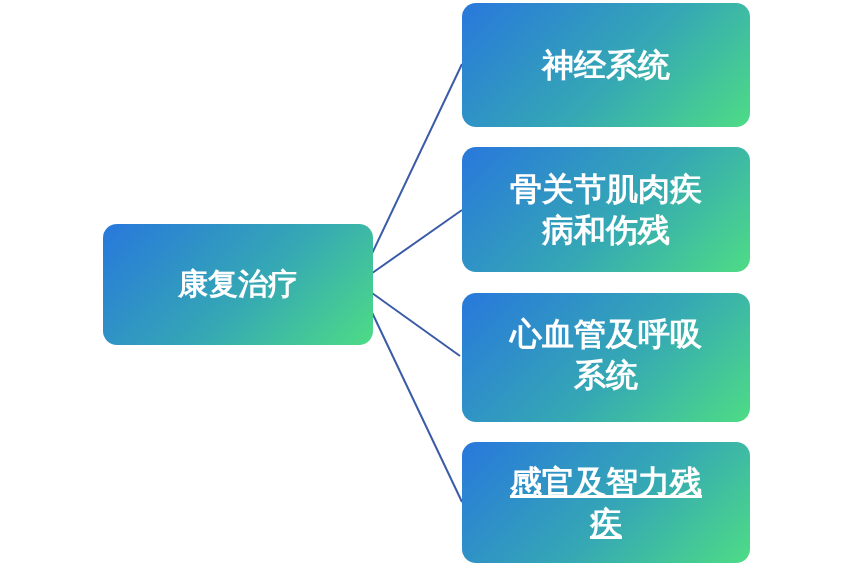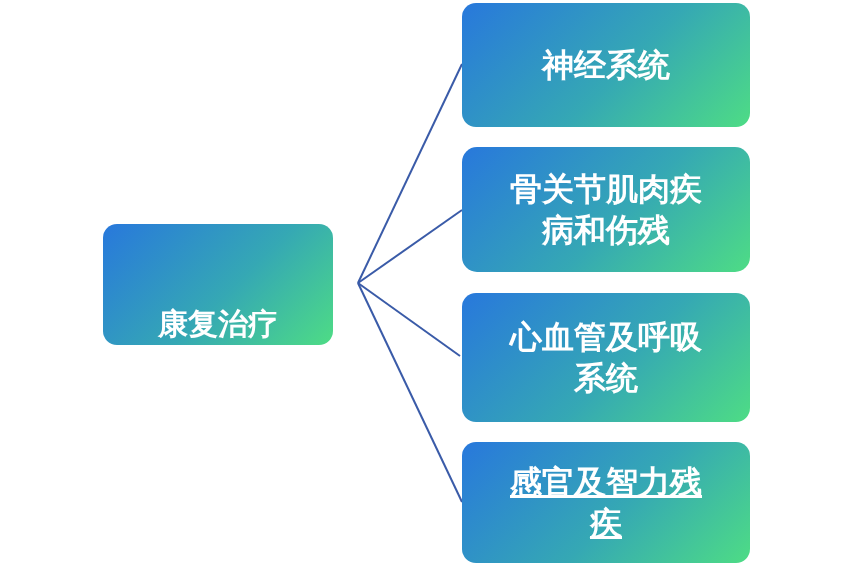--- a/index.html
+++ b/index.html
@@ -32,37 +32,36 @@
     flex-direction: column;
     align-items: center;
     justify-content: center;
     text-align: center;
     font-weight: bold;
     box-sizing: border-box;
   }
   .node.root {
     left: 103px;
     top: 224px;
-    width: 230px;
+    width: 270px;
     height: 121px;
     font-size: 30px;
     gap: 22px;
     padding: 0 10px;
-    justify-content: flex-end;
   }
   .node.child {
     left: 462px;
     width: 288px;
     font-size: 32px;
     line-height: 1.28;
     padding: 0 33px;
   }
   .node.c1 { top: 3px;   height: 124px; }
-  .node.c2 { top: 147px; height: 125px; border-radius: 15px; }
-  .node.c3 { top: 293px; height: 129px; }
+  .node.c2 { top: 147px; height: 125px; }
+  .node.c3 { top: 293px; height: 129px; font-family: Liberation Mono, monospace; }
   .node.c4 { top: 442px; height: 121px; text-decoration: underline; }
   .node-line, .node-label {
     width: 100%;
   }
 </style>
 </head>
 <body>
 
 <div class="canvas">
 

